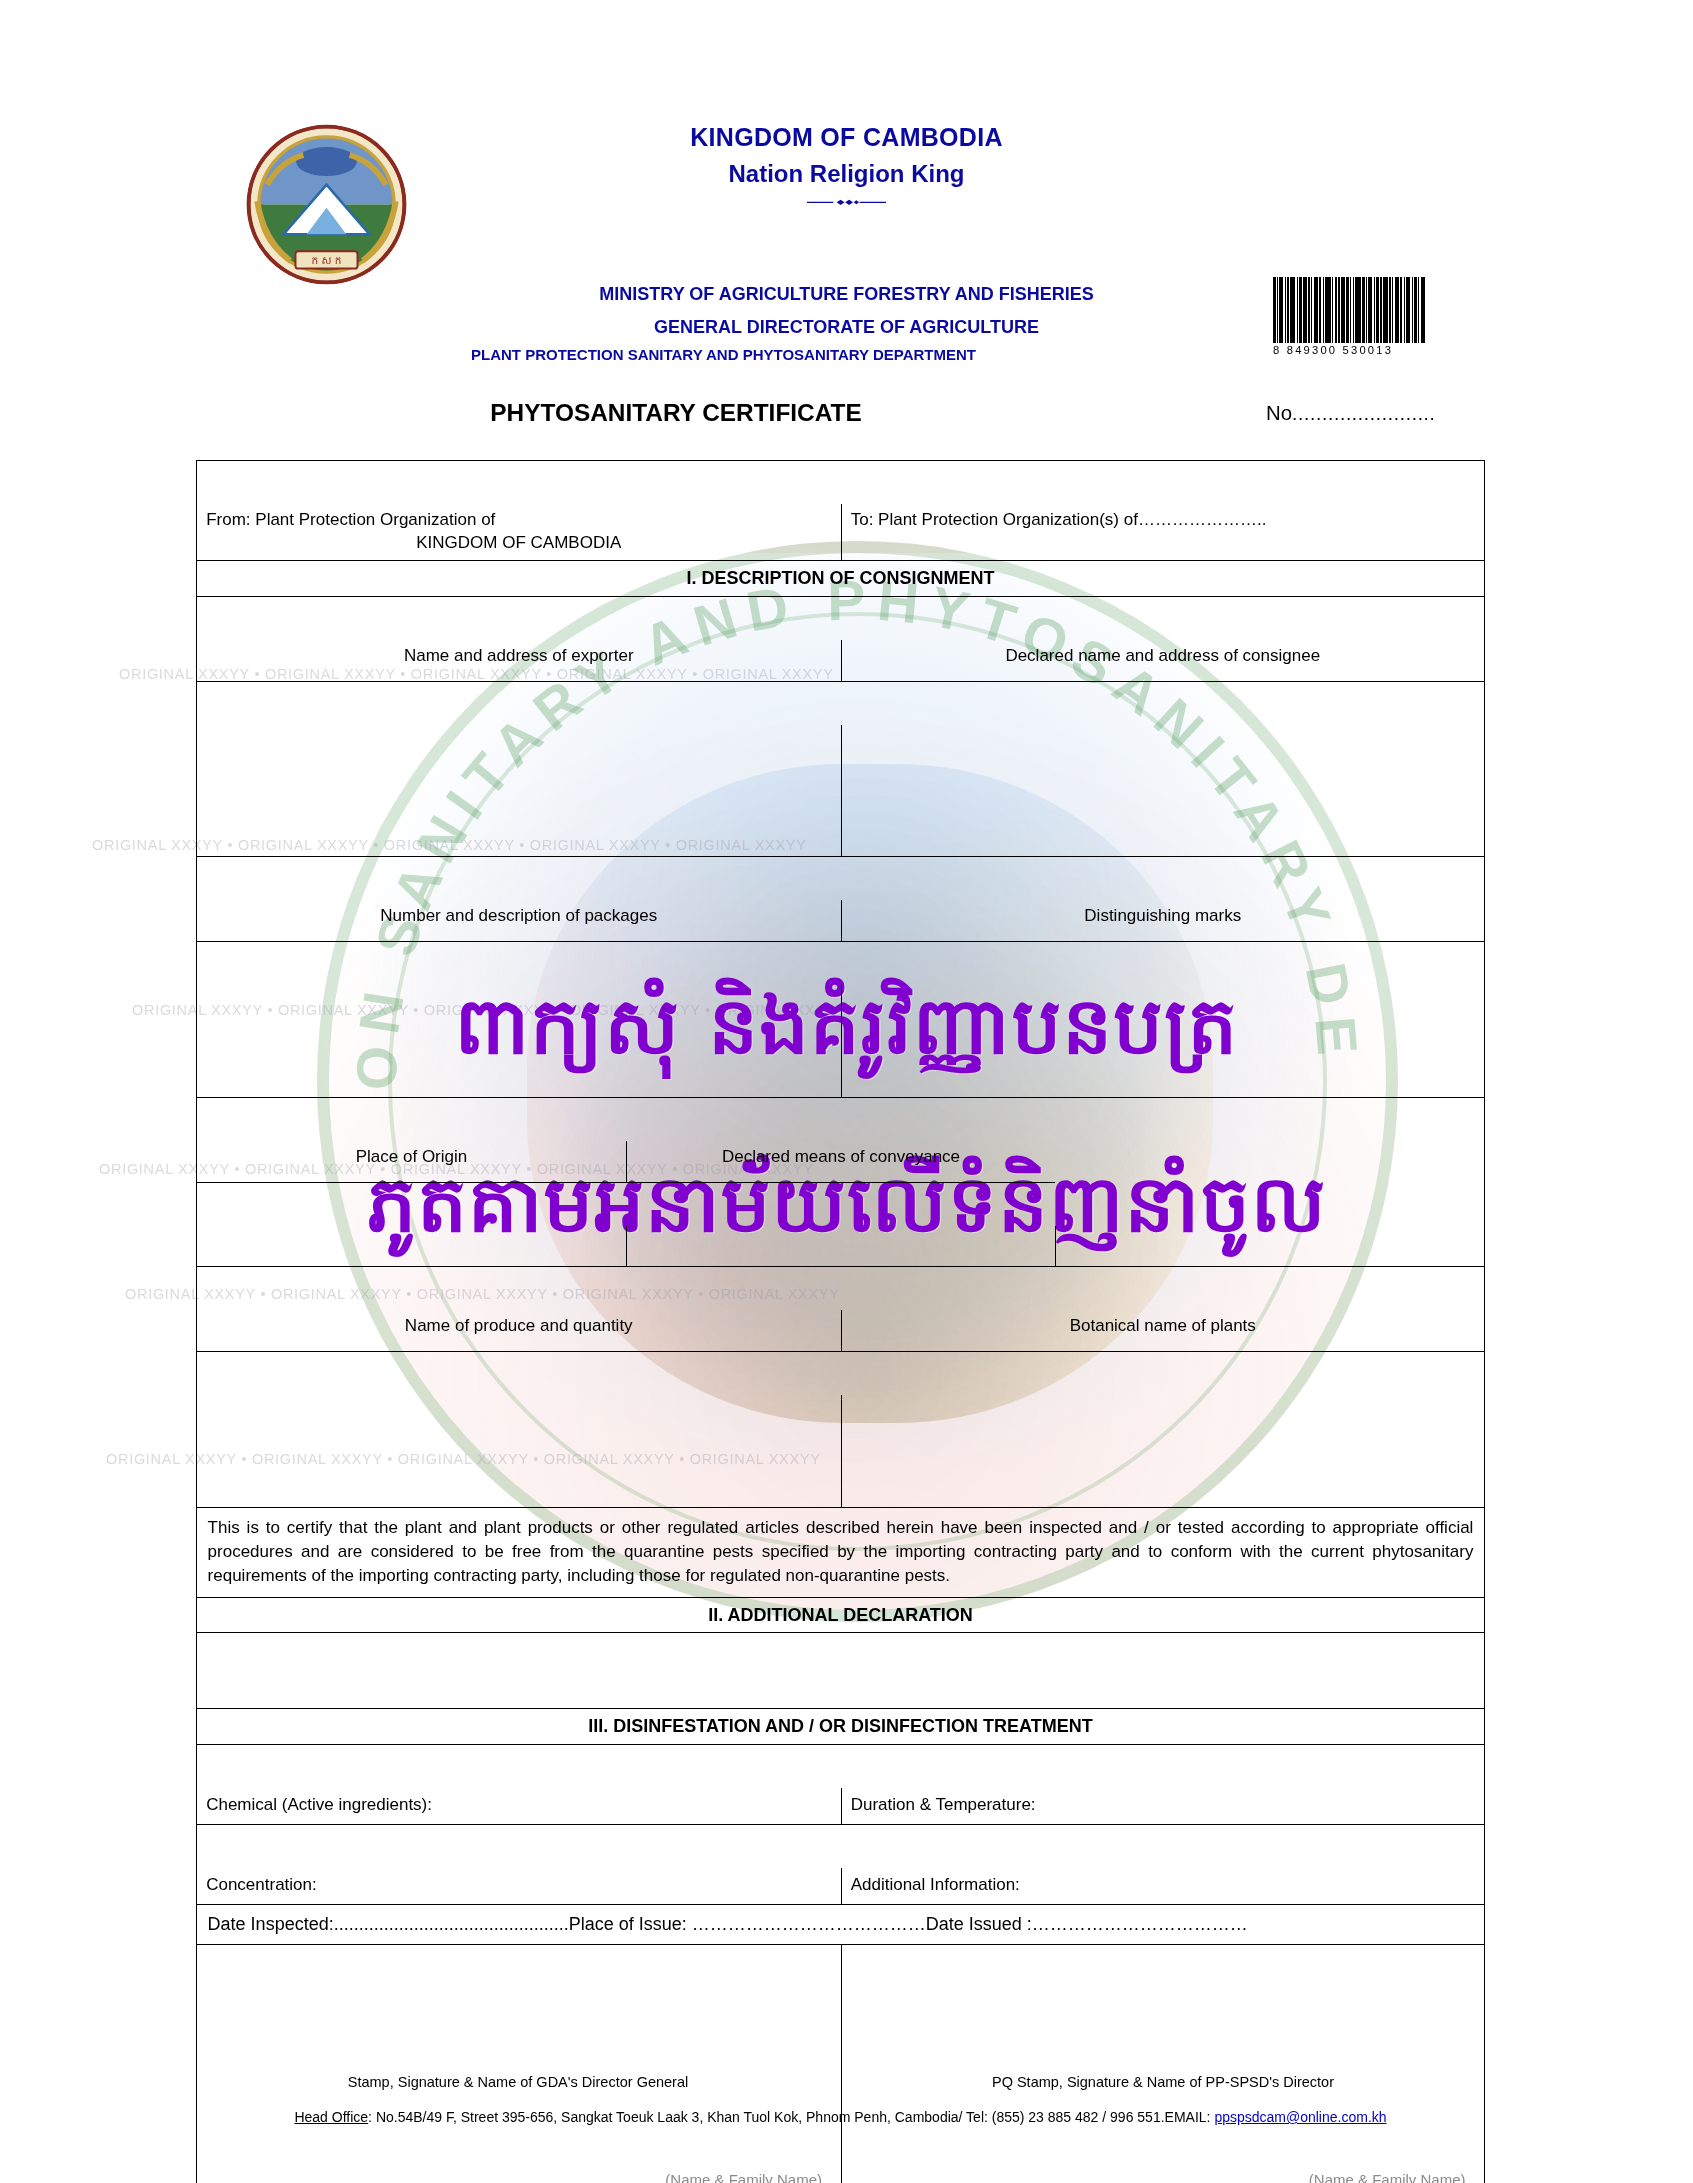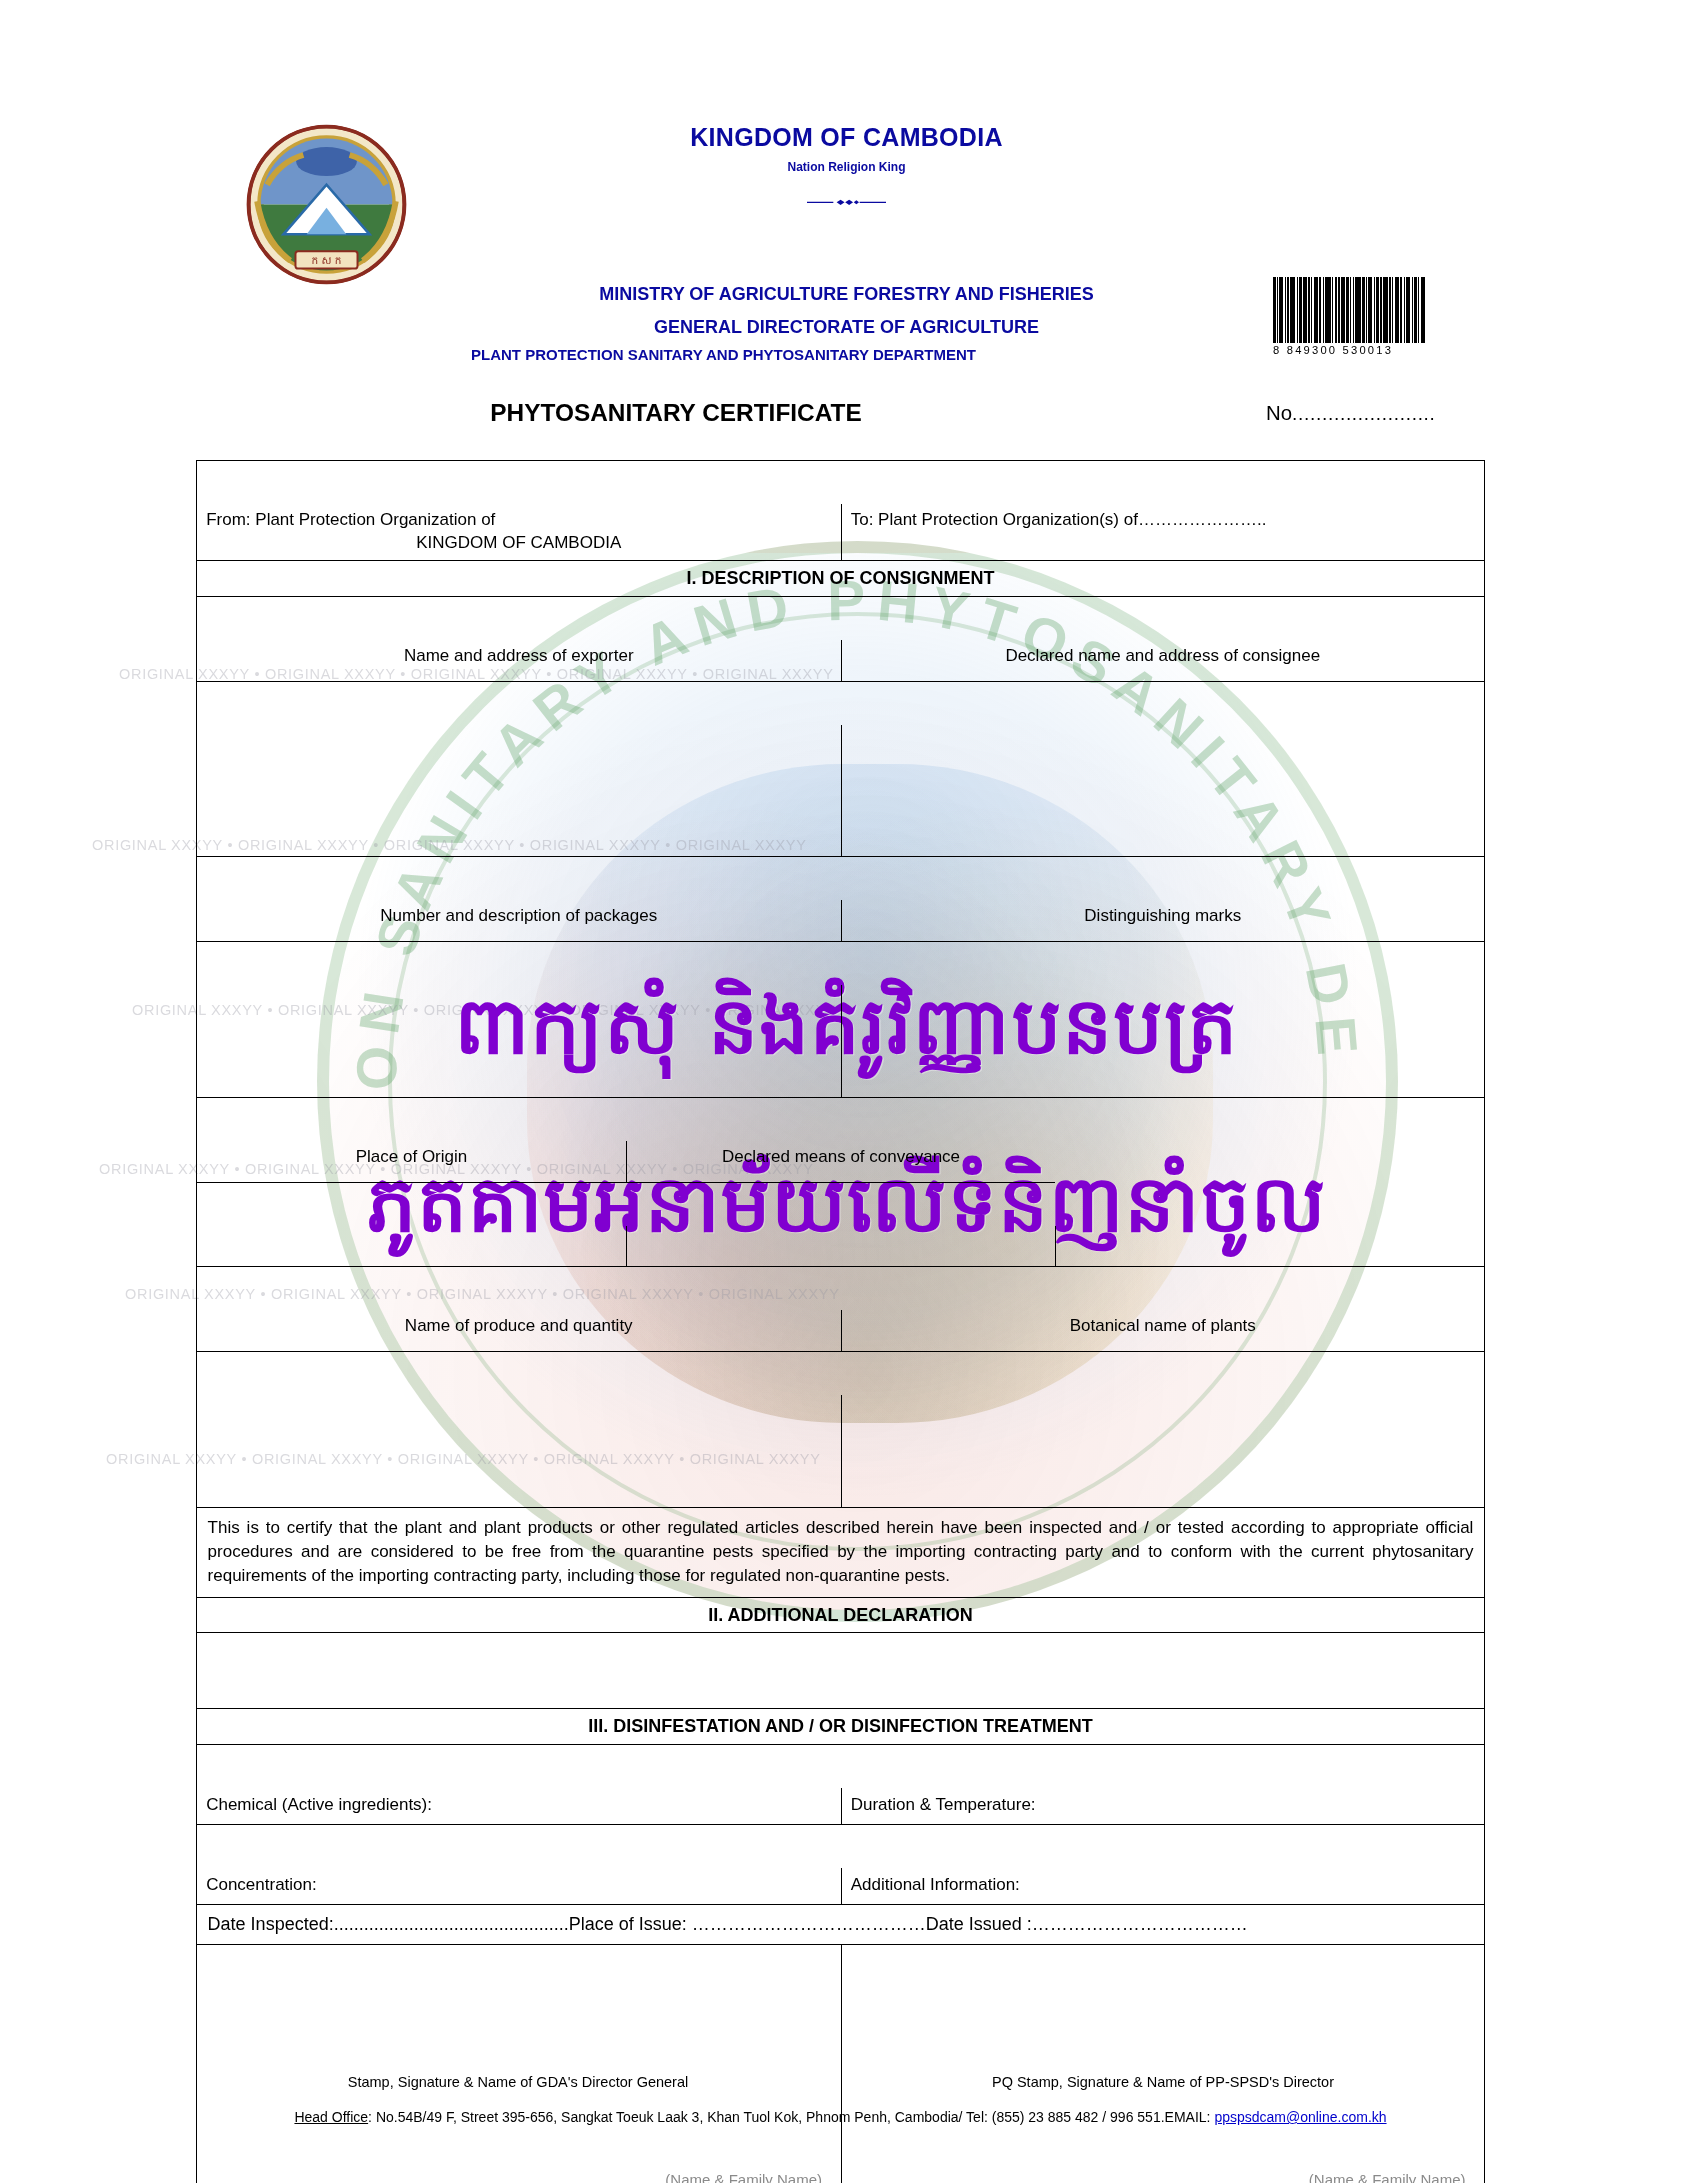--- a/index.html
+++ b/index.html
@@ -118,21 +118,21 @@
     color: #0a0aa0;
     font-size: 25px;
     font-weight: bold;
     letter-spacing: 0.3px;
   }
   .hdr-nation {
     position: absolute;
     left: 0; top: 160px; width: 1693px;
     text-align: center;
     color: #0a0aa0;
-    font-size: 12px;
+    font-size: 24px;
     font-weight: bold;
   }
   .hdr-divider {
     position: absolute;
     left: 807px; top: 199px;
     width: 79px; height: 6.6px;
   }
   .hdr-ministry {
     position: absolute;
     left: 0; top: 284px; width: 1693px;

